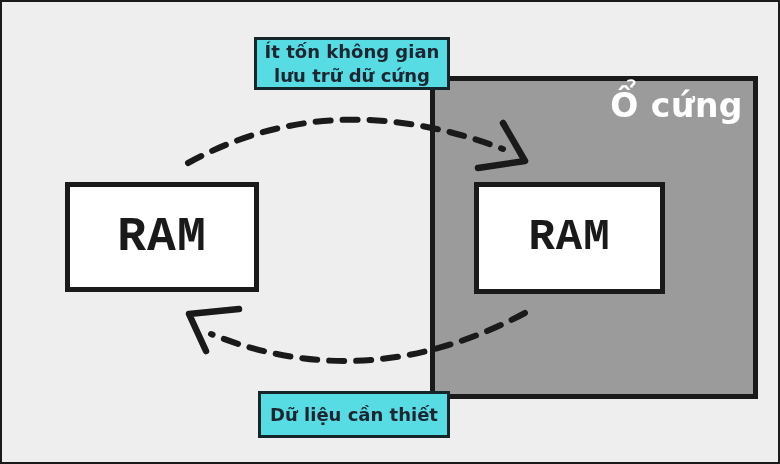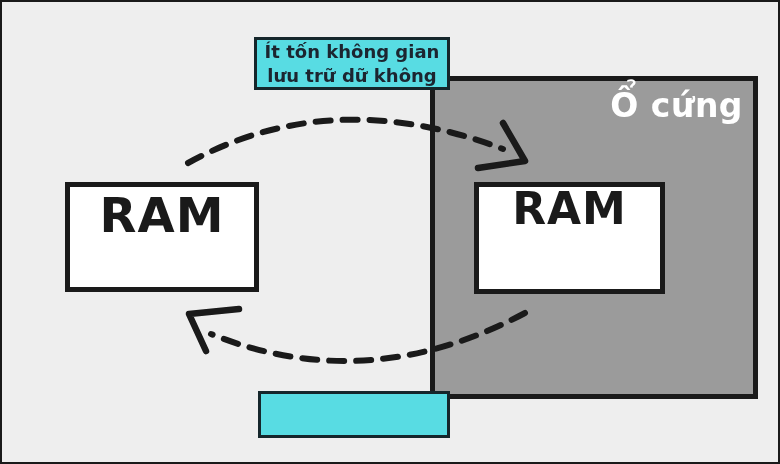--- a/index.html
+++ b/index.html
@@ -40,23 +40,25 @@
   }
   
   .white-box {
     position: absolute;
     background: var(--white, #ffffff);
     border: 5px solid var(--ink, #1a1a1a);
     box-sizing: border-box;
     display: flex;
     flex-direction: column;
     align-items: center;
+    justify-content: center;
     z-index: 3;
     color: var(--ink, #1a1a1a);
     font-weight: bold;
+    font-family: Liberation Mono, monospace;
   }
   .ram-box {
     left: 63px;
     top: 180px;
     width: 194px;
     height: 110px;
     font-size: 48px;
     letter-spacing: 1px;
   }
   .vram-box {
@@ -145,19 +147,20 @@
   <div class="white-box ram-box">
     <span>RAM</span>
   </div>
 
   <div class="white-box vram-box">
     <span>RAM</span>
   </div>
 
   <div class="callout callout-top">
     <span>Ít tốn không gian</span>
-    <span>lưu trữ dữ không</span>
+    <span>lưu trữ dữ cứng</span>
   </div>
 
   <div class="callout callout-bottom">
+    <span>Dữ liệu cần thiết</span>
   </div>
 
 </div>
 
 </body></html>

